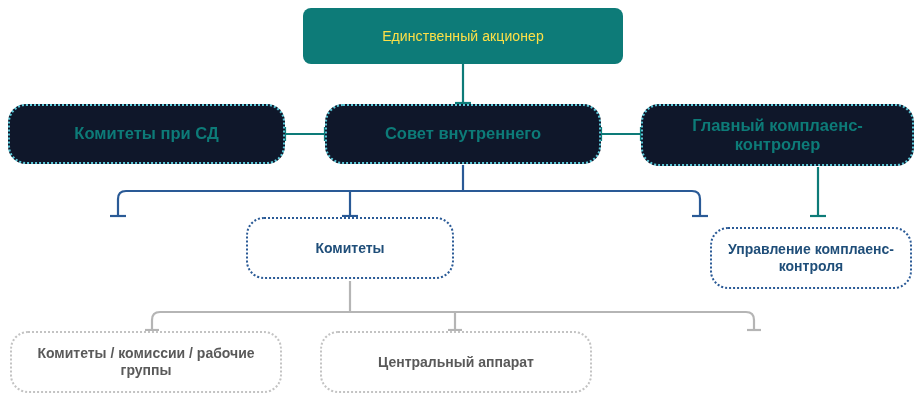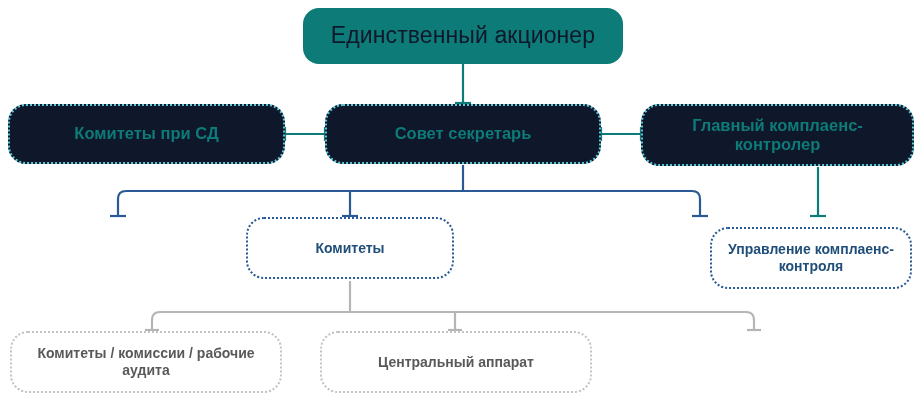--- a/index.html
+++ b/index.html
@@ -37,26 +37,26 @@
   }
   .node span.lbl {
     display: block;
     width: 100%;
   }
 
   
   .node.solid {
     background: #0a7b7b;
     background: #0d7b78;
-    color: #0f172a;
+    color: #fde047;
     border: none;
-    font-size: 23px;
+    font-size: 14px;
     font-weight: 400;
     letter-spacing: 0.1px;
-    border-radius: 16px;
+    border-radius: 8px;
   }
 
   
   .node.teal {
     border: 2px dotted #5bc8d8;
     color: #0d7b78;
     font-weight: bold;
     font-size: 16.5px;
     background: #0f172a;
   }
@@ -129,39 +129,39 @@
 
   <div class="node solid" style="left:303px; top:8px; width:320px; height:56px;">
     <span class="lbl">Единственный акционер</span>
   </div>
 
   <div class="node teal" style="left:8px; top:104px; width:277px; height:60px;">
     <span class="lbl">Комитеты при СД</span>
   </div>
 
   <div class="node teal" style="left:325px; top:104px; width:276px; height:60px;">
-    <span class="lbl">Совет секретарь</span>
+    <span class="lbl">Совет внутреннего</span>
   </div>
 
   <div class="node teal" style="left:641px; top:104px; width:273px; height:62px;">
     <span class="lbl">Главный комплаенс-контролер</span>
   </div>
 
 
   <div class="node navy" style="left:246px; top:217px; width:208px; height:62px;">
     <span class="lbl">Комитеты</span>
   </div>
 
 
   <div class="node navy" style="left:710px; top:227px; width:202px; height:62px;">
     <span class="lbl">Управление комплаенс-контроля</span>
   </div>
 
   <div class="node gray" style="left:10px; top:331px; width:272px; height:62px;">
-    <span class="lbl">Комитеты / комиссии / рабочие аудита</span>
+    <span class="lbl">Комитеты / комиссии / рабочие группы</span>
   </div>
 
   <div class="node gray" style="left:320px; top:331px; width:272px; height:62px;">
     <span class="lbl">Центральный аппарат</span>
   </div>
 
 
 </div>
 
 </body></html>

